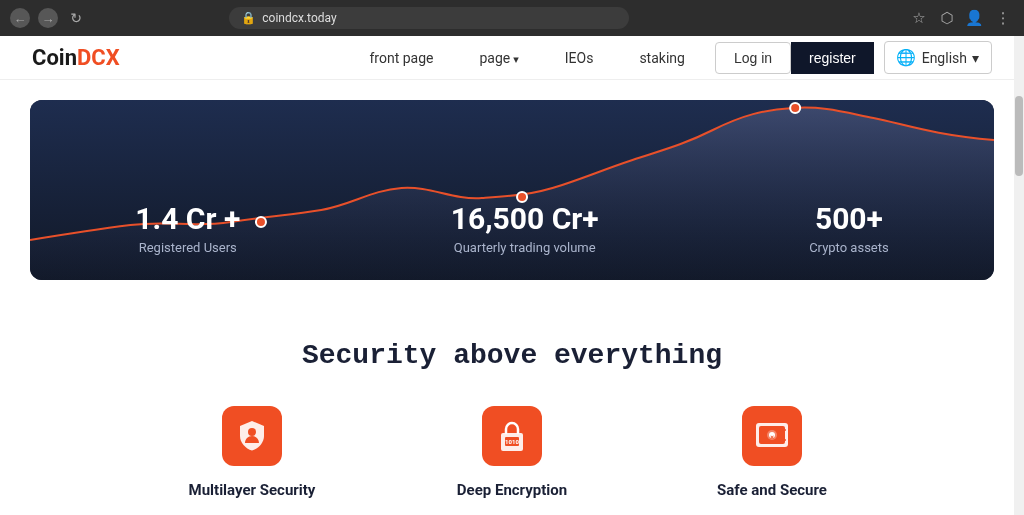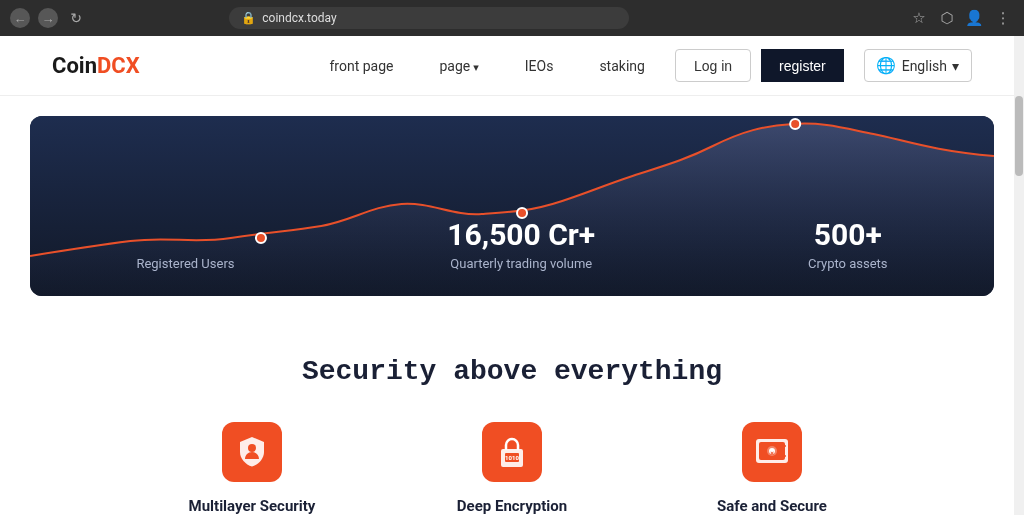--- a/index.html
+++ b/index.html
@@ -63,24 +63,24 @@
       background: transparent;
       border: none;
       color: #aaa;
       cursor: pointer;
       font-size: 15px;
       display: flex; align-items: center; justify-content: center;
     }
 
     
     .navbar {
-      height: 60px;
-      display: flex;
-      align-items: center;
-      padding: 0 52px;
+      height: 44px;
+      display: flex;
+      align-items: center;
+      padding: 0 32px;
       border-bottom: 1px solid #eee;
       background: #fff;
     }
     .logo {
       font-size: 22px;
       font-weight: 700;
       margin-right: auto;
     }
     .logo-coin { color: #1a1a1a; }
     .logo-dcx { color: #f04e23; }
@@ -95,21 +95,21 @@
       text-decoration: none;
       color: #333;
       font-size: 14px;
     }
     .nav-links .dropdown-arrow {
       font-size: 11px;
       margin-left: 3px;
     }
     .nav-actions {
       display: flex;
-      gap: 10px;
+      align-items: center;
     }
     .btn-login {
       border: 1px solid #ccc;
       background: #fff;
       padding: 7px 18px;
       border-radius: 4px;
       font-size: 14px;
       cursor: pointer;
       color: #333;
     }
@@ -301,20 +301,21 @@
       <path d="M0,140 C30,135 60,130 100,125 C140,120 160,128 200,122 C240,116 260,115 290,110 C320,105 340,90 370,88 C400,86 420,100 450,98 C480,96 500,95 530,85 C560,75 570,70 600,60 C630,50 650,45 680,30 C710,15 730,10 760,8 C790,6 810,12 840,18 C870,24 900,35 960,40" fill="none" stroke="#e8502a" stroke-width="2"></path>
 
       <circle cx="230" cy="122" r="5" fill="#e8502a" stroke="#fff" stroke-width="2"></circle>
       <circle cx="490" cy="97" r="5" fill="#e8502a" stroke="#fff" stroke-width="2"></circle>
       <circle cx="762" cy="8" r="5" fill="#e8502a" stroke="#fff" stroke-width="2"></circle>
     </svg>
   </div>
 
   <div class="hero-stats">
     <div class="stat-item">
+      <div class="stat-value">1.4 Cr +</div>
       <div class="stat-label">Registered Users</div>
     </div>
     <div class="stat-item">
       <div class="stat-value">16,500 Cr+</div>
       <div class="stat-label">Quarterly trading volume</div>
     </div>
     <div class="stat-item">
       <div class="stat-value">500+</div>
       <div class="stat-label">Crypto assets</div>
     </div>

